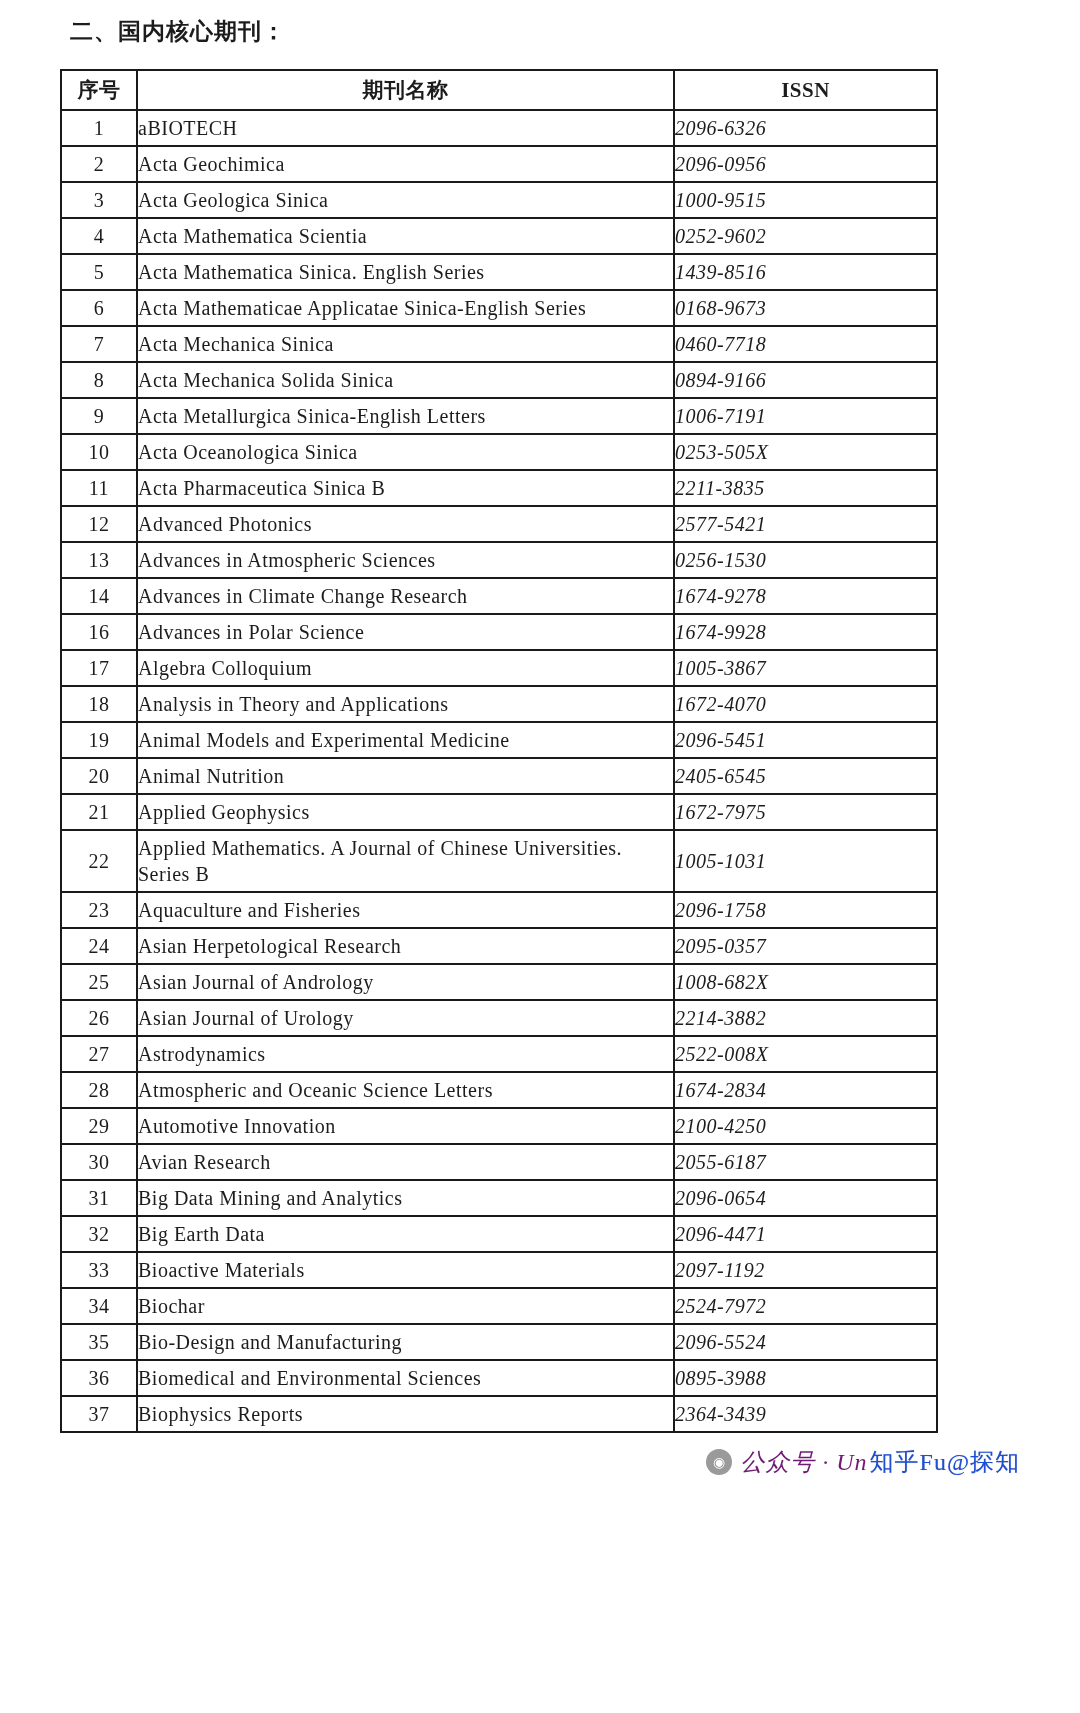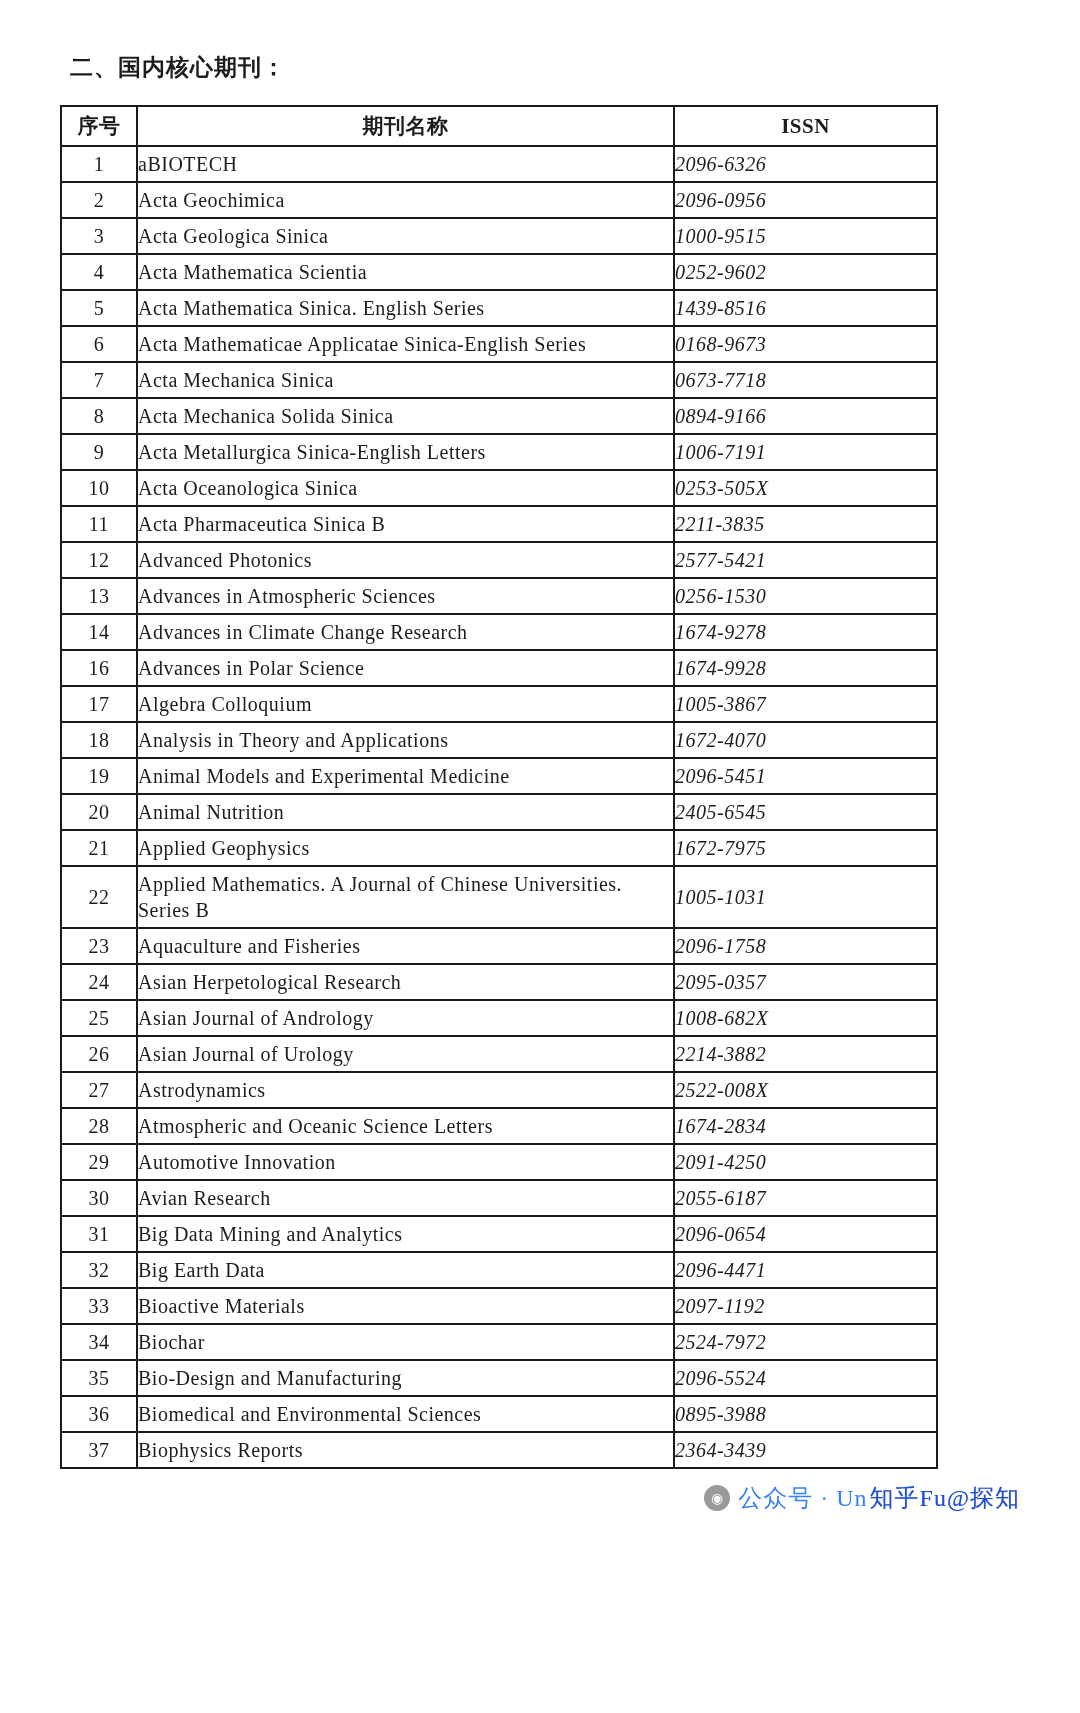--- a/index.html
+++ b/index.html
@@ -7,21 +7,21 @@
     padding: 0;
     background: #ffffff;
     font-family: "Liberation Serif", "DejaVu Serif", serif;
     color: #1c1c1c;
   }
   .page {
     width: 1080px;
     min-height: 1713px;
     background: #ffffff;
     box-sizing: border-box;
-    padding-top: 52px;
+    padding-top: 16px;
     position: relative;
   }
   .heading {
     margin: 0 0 22px 70px;
     font-size: 23px;
     font-weight: bold;
     letter-spacing: 1px;
   }
   table.journals {
     border-collapse: collapse;
@@ -65,21 +65,21 @@
     height: 26px;
     border-radius: 50%;
     background: #9a9a9a;
     color: #ffffff;
     display: inline-flex;
     align-items: center;
     justify-content: center;
     font-size: 14px;
     flex: 0 0 auto;
   }
-  .wm-text-1 { color: #3b82f6; letter-spacing: 1px; }
+  .wm-text-1 { color: #701a75; letter-spacing: 1px; font-style: italic; }
   .wm-text-2 {
     color: #1d4ed8;
     letter-spacing: 1px;
     margin-left: -6px;
     text-shadow: 0 0 1px #bcbcbc;
   }
 </style>
 </head>
 <body>
 
@@ -127,21 +127,21 @@
           <td class="col-issn">1439-8516</td>
         </tr>
         <tr>
           <td class="col-num">6</td>
           <td class="col-name">Acta Mathematicae Applicatae Sinica-English Series</td>
           <td class="col-issn">0168-9673</td>
         </tr>
         <tr>
           <td class="col-num">7</td>
           <td class="col-name">Acta Mechanica Sinica</td>
-          <td class="col-issn">0673-7718</td>
+          <td class="col-issn">0460-7718</td>
         </tr>
         <tr>
           <td class="col-num">8</td>
           <td class="col-name">Acta Mechanica Solida Sinica</td>
           <td class="col-issn">0894-9166</td>
         </tr>
         <tr>
           <td class="col-num">9</td>
           <td class="col-name">Acta Metallurgica Sinica-English Letters</td>
           <td class="col-issn">1006-7191</td>
@@ -232,21 +232,21 @@
           <td class="col-issn">2522-008X</td>
         </tr>
         <tr>
           <td class="col-num">28</td>
           <td class="col-name">Atmospheric and Oceanic Science Letters</td>
           <td class="col-issn">1674-2834</td>
         </tr>
         <tr>
           <td class="col-num">29</td>
           <td class="col-name">Automotive Innovation</td>
-          <td class="col-issn">2091-4250</td>
+          <td class="col-issn">2100-4250</td>
         </tr>
         <tr>
           <td class="col-num">30</td>
           <td class="col-name">Avian Research</td>
           <td class="col-issn">2055-6187</td>
         </tr>
         <tr>
           <td class="col-num">31</td>
           <td class="col-name">Big Data Mining and Analytics</td>
           <td class="col-issn">2096-0654</td>

